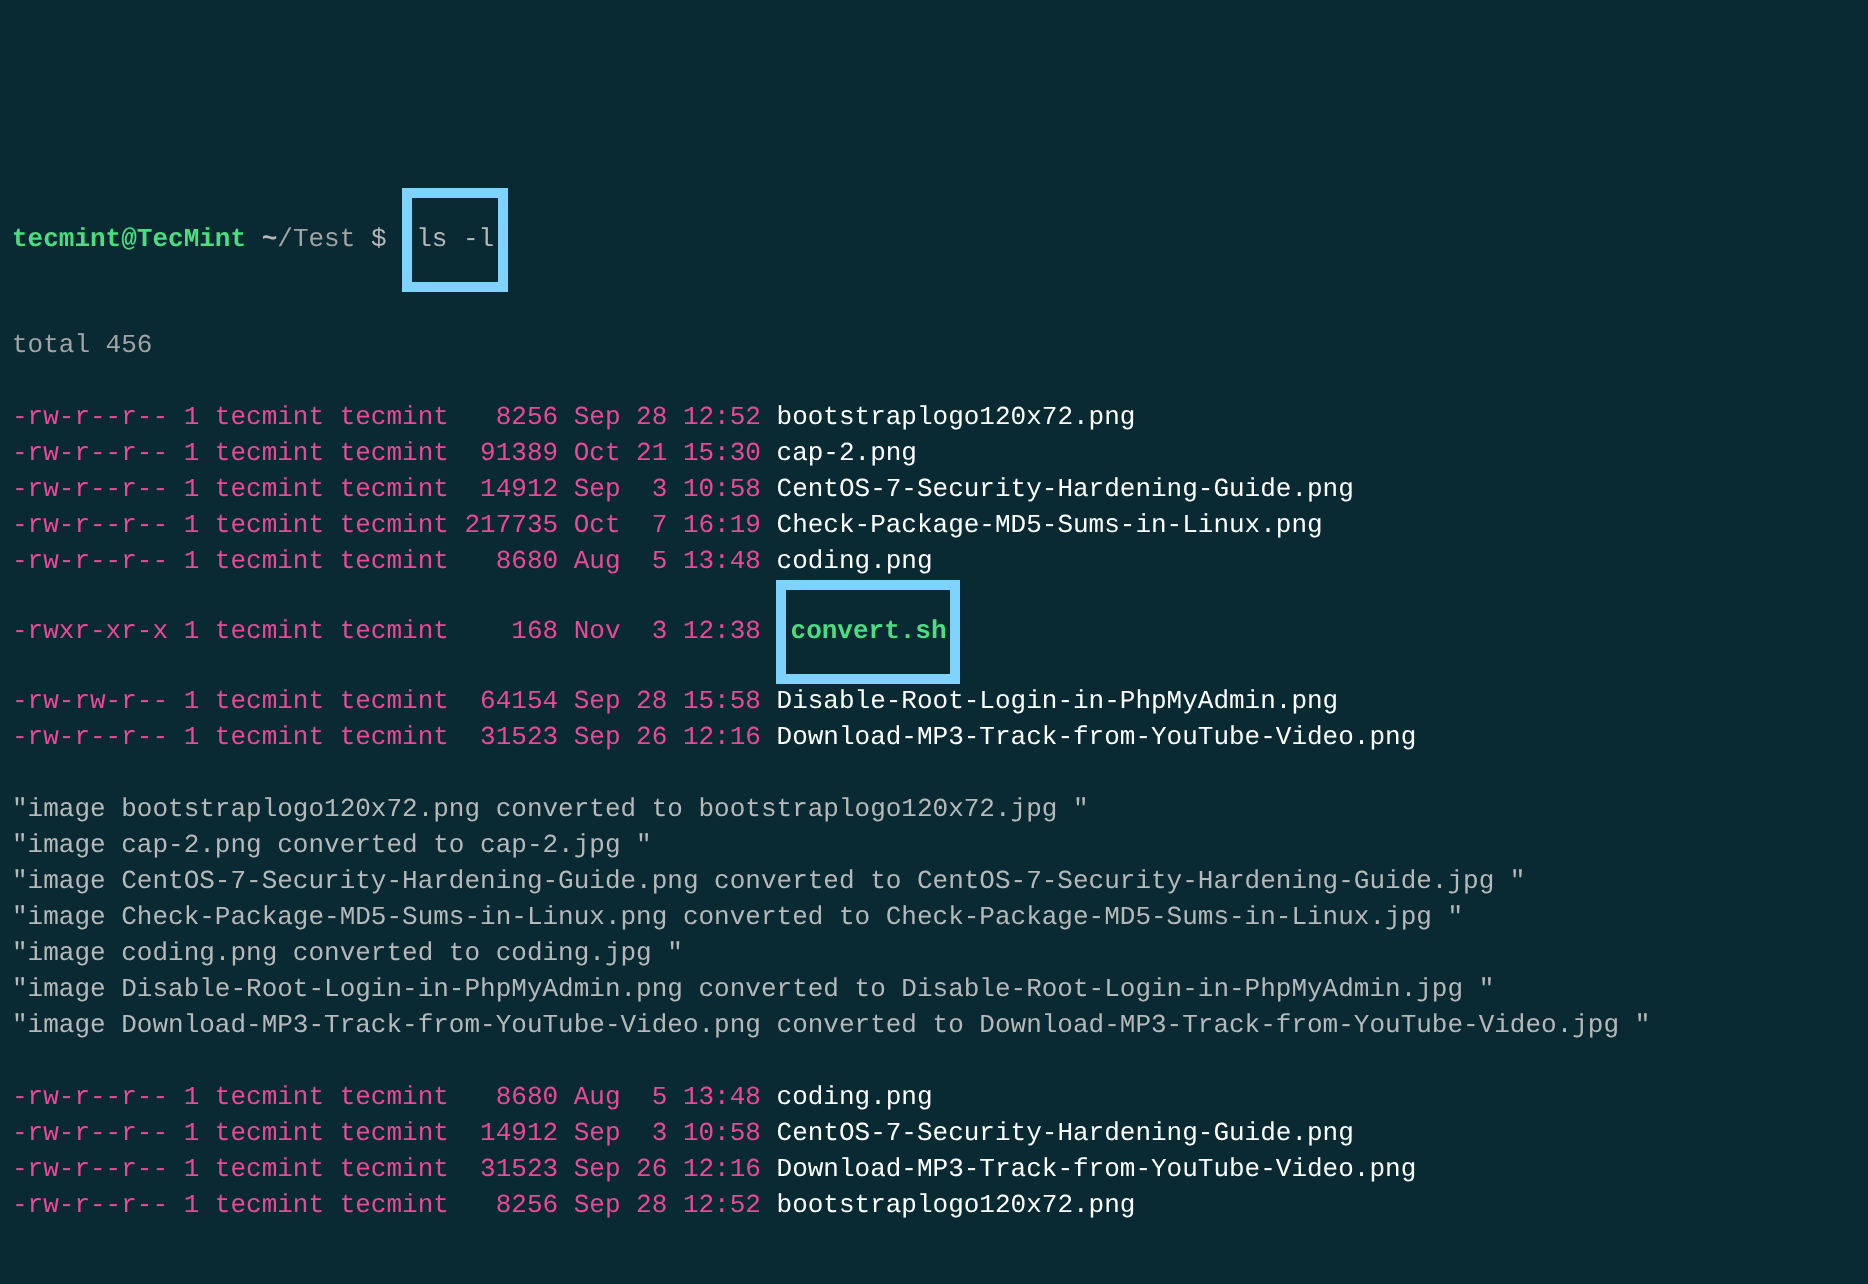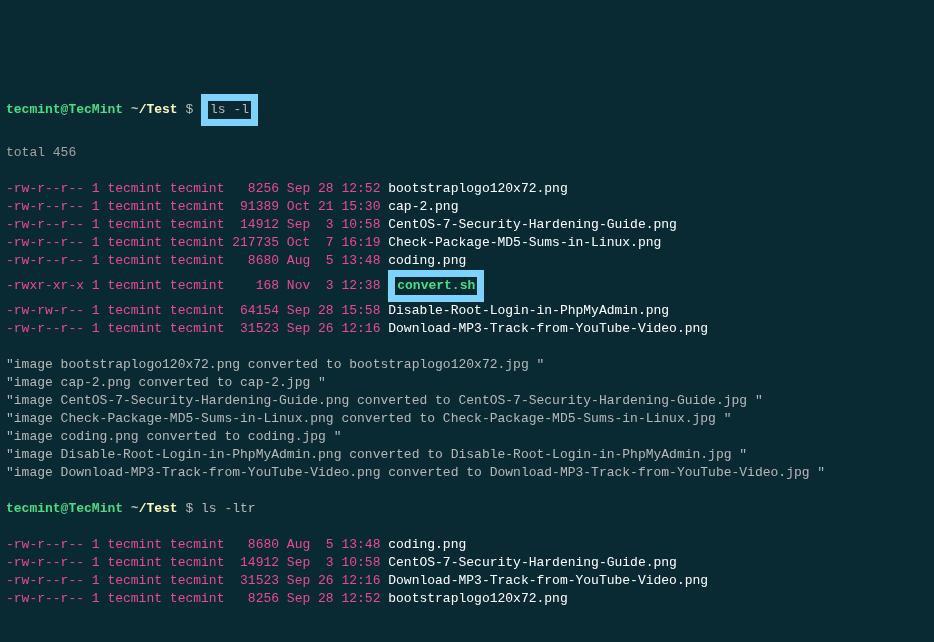--- a/index.html
+++ b/index.html
@@ -11,44 +11,43 @@
     color: #b8b8b8;
     padding: 4px 6px;
     width: 934px;
     height: 642px;
     overflow: hidden;
     white-space: pre;
   }
   .user { color: #4ade80; font-weight: bold; }
   .at { color: #4ade80; font-weight: bold; }
   .host { color: #4ade80; font-weight: bold; }
-  .path { color: #fef9c3; font-weight: bold; }
+  .path { color: #a3a3a3; font-weight: normal; }
   .tilde { color: #b8b8b8; font-weight: bold; }
   .dollar { color: #b8b8b8; }
   .cmd { color: #b8b8b8; }
   .perms { color: #ec4899; }
   .file-png { color: #ffffff; }
   .file-exec { color: #4ade80; font-weight: bold; }
   .quote { color: #b8b8b8; }
   .output { color: #a3a3a3; }
-  .box-red { border: 7px solid #7dd3fc; display: inline-block; padding: 0 2px; }
+  .box-red { border: 5px solid #7dd3fc; display: inline-block; padding: 12px 2px; }
   .arrow { color: #ff8800; font-weight: bold; }
   .annotation { color: #ffee00; }
   .row { display: block; }
 </style>
 </head>
 <body>
 
 
 
 <div>
 <span class="row"><span class="user">tecmint</span><span class="at">@</span><span class="host">TecMint</span><span class="tilde"> ~</span><span class="path">/Test</span><span class="dollar"> $ </span><span class="box-red"><span class="cmd">ls -l</span></span></span>
 <span class="row output">total 456</span>
 <div id="listing1"><span class="row"><span class="perms">-rw-r--r-- 1 tecmint tecmint   8256 Sep 28 12:52 </span><span class="file-png">bootstraplogo120x72.png</span></span><span class="row"><span class="perms">-rw-r--r-- 1 tecmint tecmint  91389 Oct 21 15:30 </span><span class="file-png">cap-2.png</span></span><span class="row"><span class="perms">-rw-r--r-- 1 tecmint tecmint  14912 Sep  3 10:58 </span><span class="file-png">CentOS-7-Security-Hardening-Guide.png</span></span><span class="row"><span class="perms">-rw-r--r-- 1 tecmint tecmint 217735 Oct  7 16:19 </span><span class="file-png">Check-Package-MD5-Sums-in-Linux.png</span></span><span class="row"><span class="perms">-rw-r--r-- 1 tecmint tecmint   8680 Aug  5 13:48 </span><span class="file-png">coding.png</span></span><span class="row"><span class="perms">-rwxr-xr-x 1 tecmint tecmint    168 Nov  3 12:38 </span><span class="box-red"><span class="file-exec">convert.sh</span></span></span><span class="row"><span class="perms">-rw-rw-r-- 1 tecmint tecmint  64154 Sep 28 15:58 </span><span class="file-png">Disable-Root-Login-in-PhpMyAdmin.png</span></span><span class="row"><span class="perms">-rw-r--r-- 1 tecmint tecmint  31523 Sep 26 12:16 </span><span class="file-png">Download-MP3-Track-from-YouTube-Video.png</span></span></div>
 <div id="scriptout"><span class="row quote">"image bootstraplogo120x72.png converted to bootstraplogo120x72.jpg "</span><span class="row quote">"image cap-2.png converted to cap-2.jpg "</span><span class="row quote">"image CentOS-7-Security-Hardening-Guide.png converted to CentOS-7-Security-Hardening-Guide.jpg "</span><span class="row quote">"image Check-Package-MD5-Sums-in-Linux.png converted to Check-Package-MD5-Sums-in-Linux.jpg "</span><span class="row quote">"image coding.png converted to coding.jpg "</span><span class="row quote">"image Disable-Root-Login-in-PhpMyAdmin.png converted to Disable-Root-Login-in-PhpMyAdmin.jpg "</span><span class="row quote">"image Download-MP3-Track-from-YouTube-Video.png converted to Download-MP3-Track-from-YouTube-Video.jpg "</span></div>
-<span class="row"><span class="user">tecmint</span><span class="at">@</span><span class="host">TecMint</span><span class="tilde"> ~</span><span class="path">/Test</span><span class="dollar"> $ </span><span class="cmd">ls -ltr</span></span>
 <div id="listing2a"><span class="row"><span class="perms">-rw-r--r-- 1 tecmint tecmint   8680 Aug  5 13:48 </span><span class="file-png">coding.png</span></span><span class="row"><span class="perms">-rw-r--r-- 1 tecmint tecmint  14912 Sep  3 10:58 </span><span class="file-png">CentOS-7-Security-Hardening-Guide.png</span></span><span class="row"><span class="perms">-rw-r--r-- 1 tecmint tecmint  31523 Sep 26 12:16 </span><span class="file-png">Download-MP3-Track-from-YouTube-Video.png</span></span><span class="row"><span class="perms">-rw-r--r-- 1 tecmint tecmint   8256 Sep 28 12:52 </span><span class="file-png">bootstraplogo120x72.png</span></span></div>
 
 
 </div>
 
 
 
 
 </body></html>

